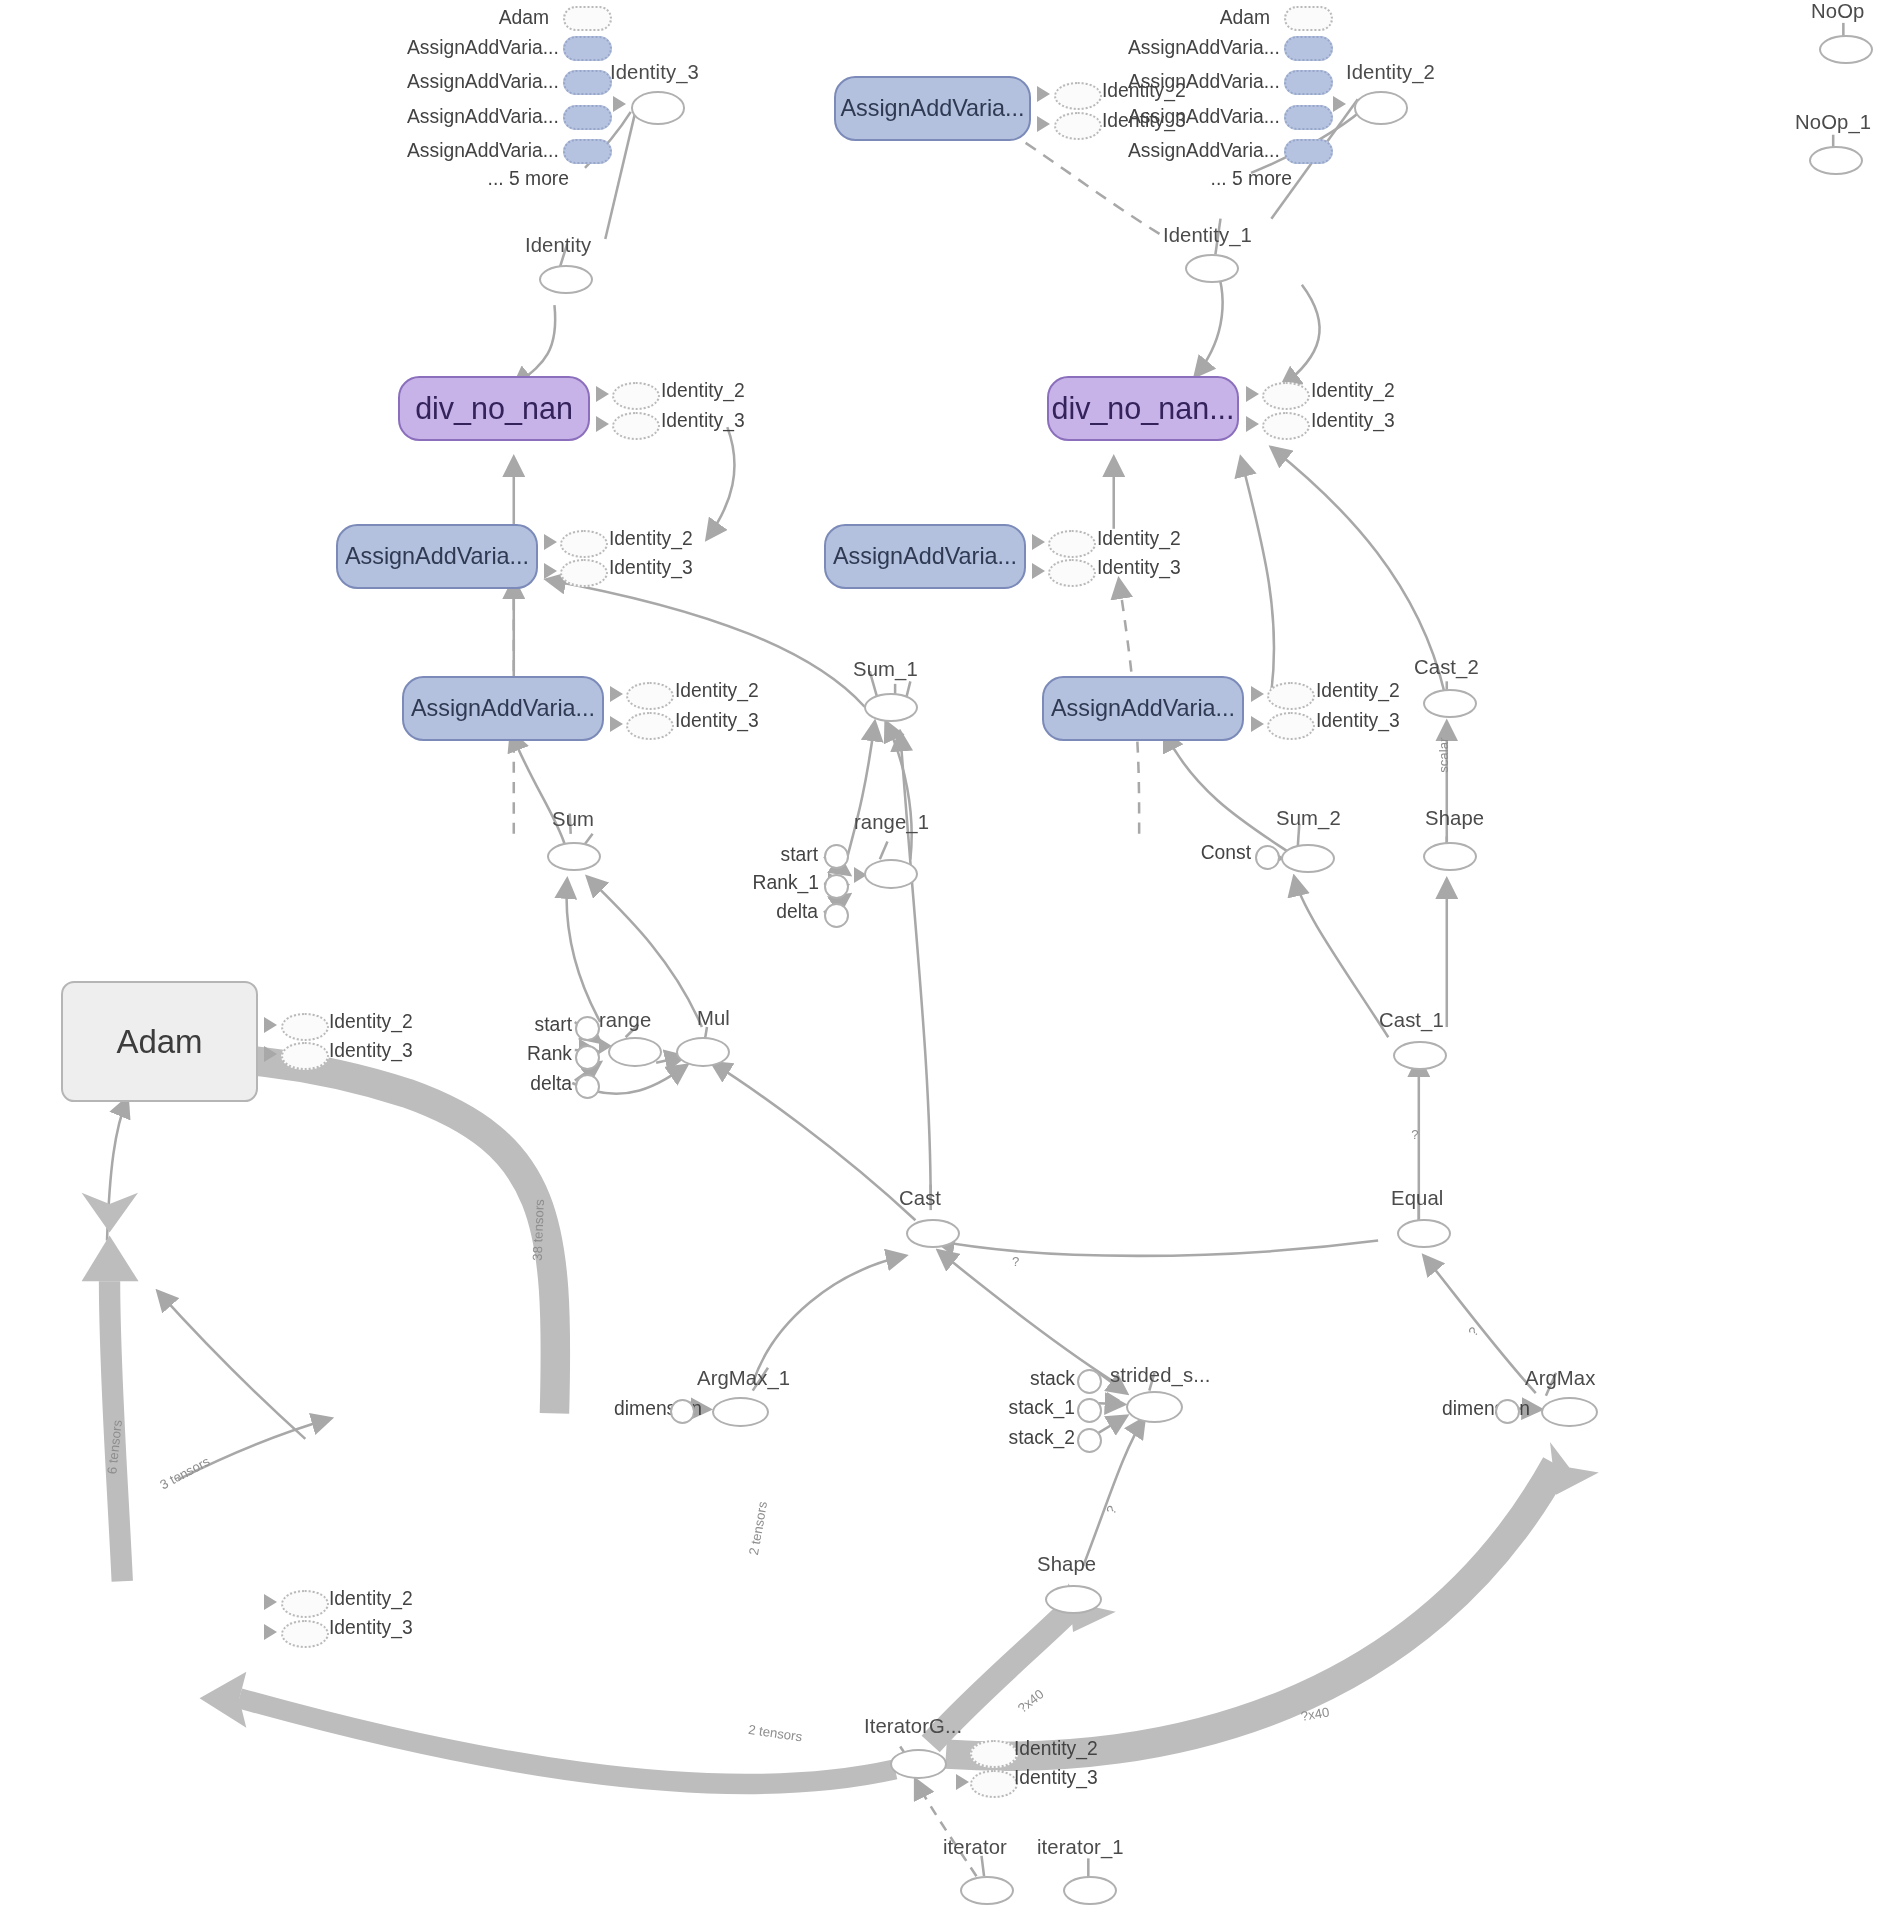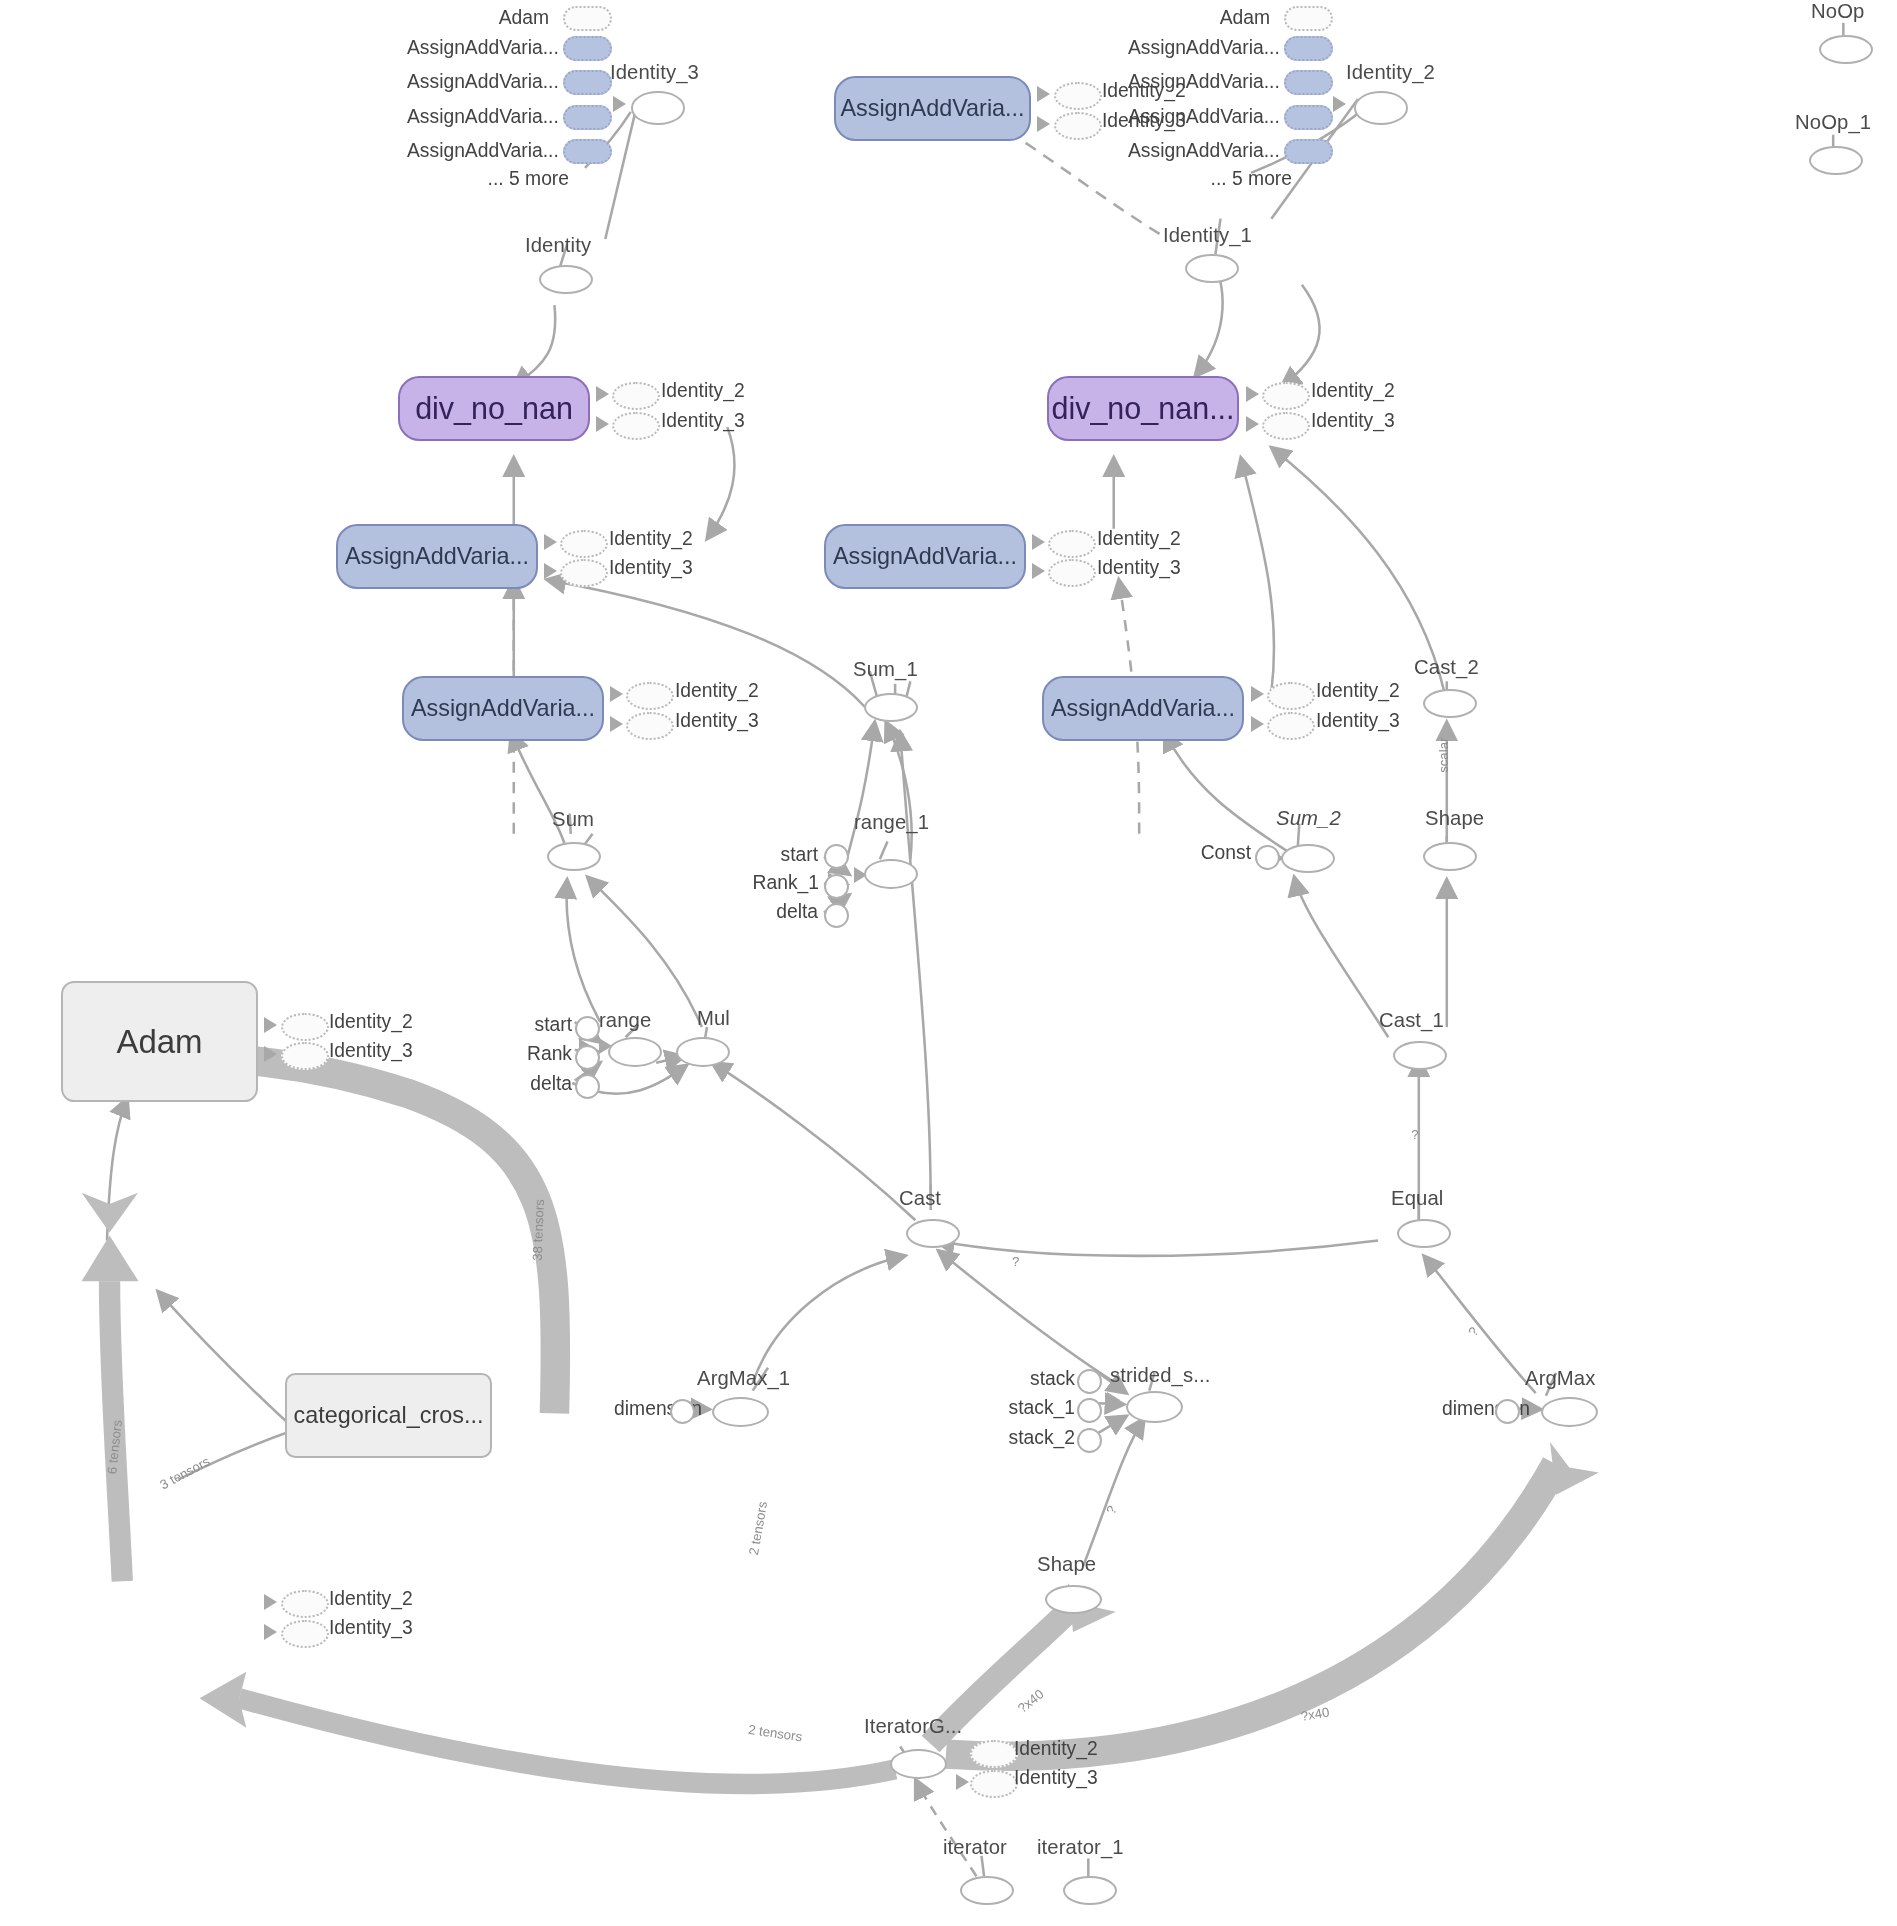--- a/index.html
+++ b/index.html
@@ -339,21 +339,21 @@
 <div class="ann rt" style="left:722px;top:872px;width:97px;">Rank_1</div>
 <div class="cst" style="left:824px;top:874px;width:21.4px;height:21.4px;"></div>
 <div class="ann rt" style="left:737px;top:901px;width:81px;">delta</div>
 <div class="cst" style="left:824px;top:903px;width:21.4px;height:21.4px;"></div>
 <div class="tri" style="left:854px;top:867px;"></div>
 <div class="lbl" style="left:854px;top:811px;">range_1</div>
 <div class="op" style="left:864px;top:859px;width:50px;height:26.4px;"></div>
 
 <div class="ann rt" style="left:1170px;top:842px;width:81px;">Const</div>
 <div class="cst" style="left:1255px;top:845px;width:21.4px;height:21.4px;"></div>
-<div class="lbl" style="left:1276px;top:807px;font-style:italic;">Sum_2</div>
+<div class="lbl" style="left:1276px;top:807px;">Sum_2</div>
 <div class="op" style="left:1281px;top:844px;width:50px;height:25.4px;"></div>
 
 <div class="lbl" style="left:1425px;top:807px;">Shape</div>
 <div class="op" style="left:1423px;top:842px;width:50px;height:25.4px;"></div>
 
 <div class="ann rt" style="left:488px;top:1014px;width:84px;">start</div>
 <div class="cst" style="left:575px;top:1016px;width:21.4px;height:21.4px;"></div>
 <div class="ann rt" style="left:488px;top:1043px;width:84px;">Rank</div>
 <div class="cst" style="left:575px;top:1045px;width:21.4px;height:21.4px;"></div>
 <div class="ann rt" style="left:488px;top:1073px;width:84px;">delta</div>
@@ -376,21 +376,20 @@
 
 <div class="grp" style="left:61px;top:981px;width:193px;height:117px;">Adam</div>
 <div class="tri" style="left:264px;top:1017px;"></div>
 <div class="ghost ell" style="left:281px;top:1013px;width:44px;height:24.4px;"></div>
 <div class="ann" style="left:329px;top:1011px;">Identity_2</div>
 <div class="tri" style="left:264px;top:1046px;"></div>
 <div class="ghost ell" style="left:281px;top:1042px;width:44px;height:24.4px;"></div>
 <div class="ann" style="left:329px;top:1040px;">Identity_3</div>
 
 
-<div class="grp small" style="left:285px;top:1373px;width:203px;height:81px;">categorical_cros...</div>
 
 <div class="tri" style="left:264px;top:1594px;"></div>
 <div class="ghost ell" style="left:281px;top:1590px;width:44px;height:24.4px;"></div>
 <div class="ann" style="left:329px;top:1588px;">Identity_2</div>
 <div class="tri" style="left:264px;top:1624px;"></div>
 <div class="ghost ell" style="left:281px;top:1620px;width:44px;height:24.4px;"></div>
 <div class="ann" style="left:329px;top:1617px;">Identity_3</div>
 
 <div class="ann rt" style="left:575px;top:1398px;width:127px;">dimension</div>
 <div class="cst" style="left:670px;top:1399px;width:21.4px;height:21.4px;"></div>

